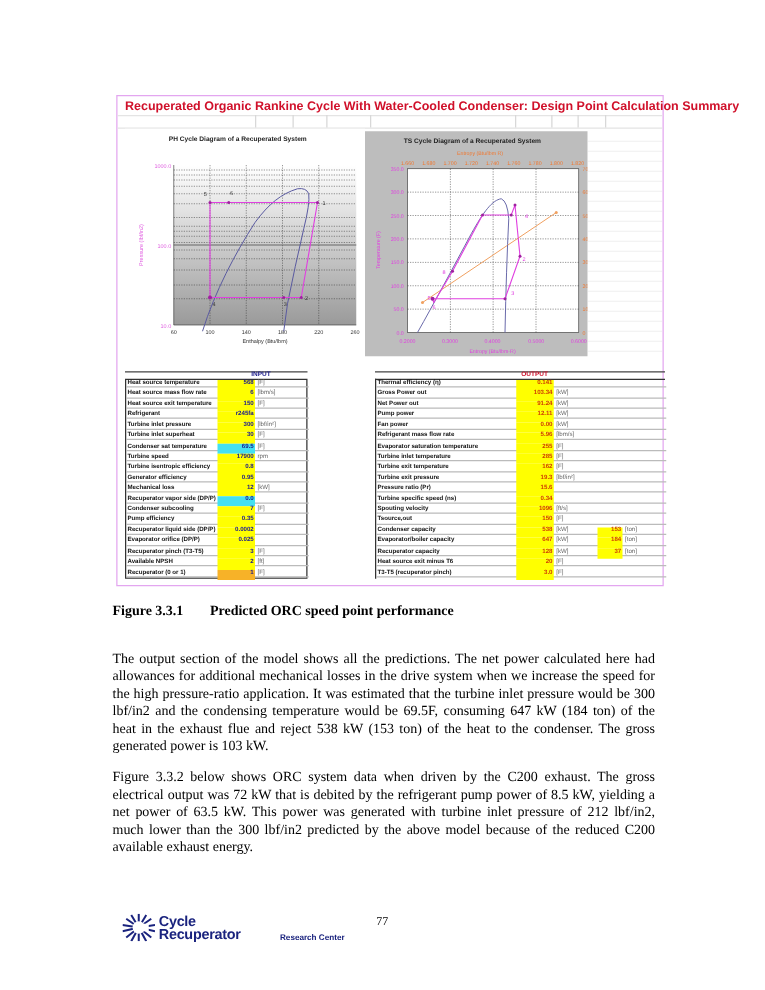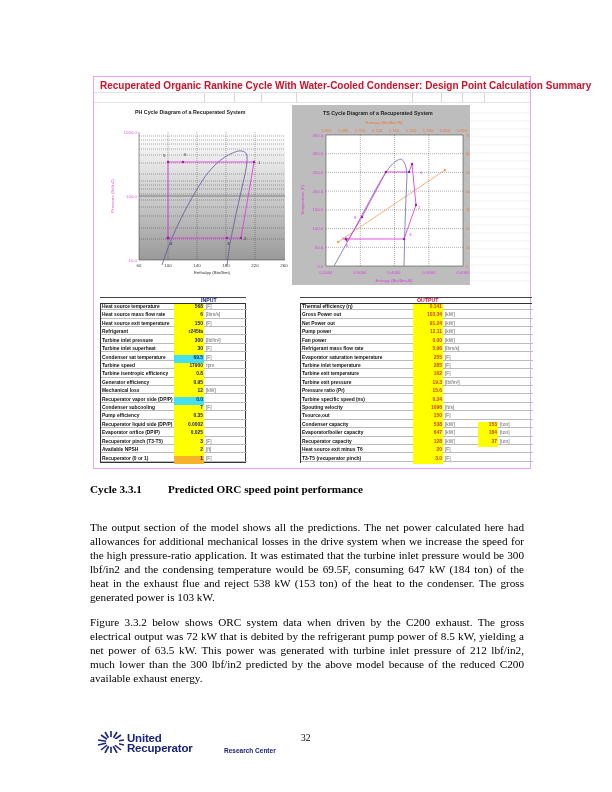--- a/index.html
+++ b/index.html
@@ -456,21 +456,21 @@
       </div>
       <div class="row" style="top: 151.579px; width: 232px; border-bottom: 0.4px solid rgb(187, 187, 187);">
         <span class="lbl">T3-T5 (recuperator pinch)</span>
         <span class="val" style="left: 112px; width: 30px; height: 8.42105px; top: 0px;">3.0</span>
         <span class="unit" style="left: 144px;">[F]</span>
       </div>
     </div>
 </div>
 
 <div class="caption">
-  <span class="num">Cycle 3.3.1</span><span>Predicted ORC speed point performance</span>
+  <span class="num">Figure 3.3.1</span><span>Predicted ORC speed point performance</span>
 </div>
 
 <p class="para" style="top:520px">The output section of the model shows all the predictions. The net power calculated here had allowances for additional mechanical losses in the drive system when we increase the speed for the high pressure-ratio application. It was estimated that the turbine inlet pressure would be 300 lbf/in2 and the condensing temperature would be 69.5F, consuming 647 kW (184 ton) of the heat in the exhaust flue and reject 538 kW (153 ton) of the heat to the condenser. The gross generated power is 103 kW.</p>
 <p class="para" style="top:615px">Figure 3.3.2 below shows ORC system data when driven by the C200 exhaust.  The gross electrical output was 72 kW that is debited by the refrigerant pump power of 8.5 kW, yielding a net power of 63.5 kW.  This power was generated with turbine inlet pressure of 212 lbf/in2, much lower than the 300 lbf/in2 predicted by the above model because of the reduced C200 available exhaust energy.</p>
 
 <svg class="footer-logo" width="26" height="22" viewBox="0 0 26 22">
   <g stroke="#1a237e" stroke-width="1.6">
     <line x1="13" y1="11" x2="13" y2="0"></line>
       <line x1="13" y1="11" x2="19" y2="1"></line>
       <line x1="13" y1="11" x2="23" y2="4"></line>
@@ -483,17 +483,17 @@
     <line x1="13" y1="11" x2="3" y2="19"></line>
       <line x1="13" y1="11" x2="0" y2="14"></line>
       <line x1="13" y1="11" x2="0" y2="9"></line>
     <line x1="13" y1="11" x2="3" y2="4"></line>
       <line x1="13" y1="11" x2="7" y2="1"></line>
   </g>
   <circle cx="13" cy="11" r="5" fill="#ffffff"></circle>
   <rect x="13" y="8" width="8" height="6" fill="#ffffff"></rect>
 </svg>
 <div class="utc-text">
-  <div>United</div>
+  <div>Cycle</div>
   <div>Recuperator</div>
 </div>
 <div class="utc-rc">Research Center</div>
-<div class="pagenum">32</div>
+<div class="pagenum">77</div>
 
 </body></html>

